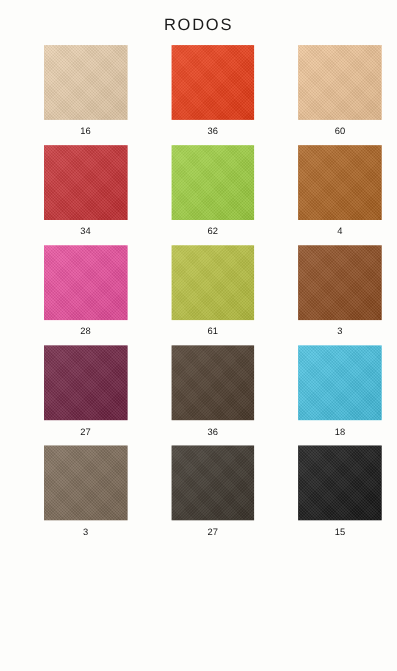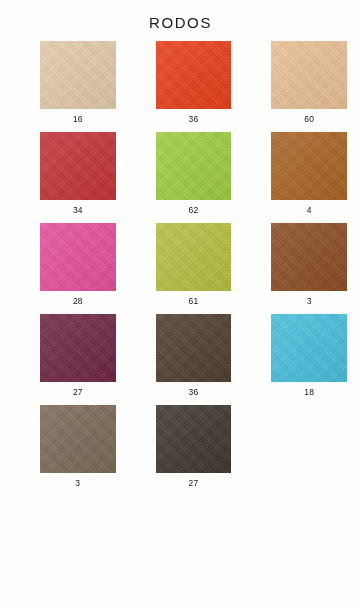--- a/index.html
+++ b/index.html
@@ -141,16 +141,20 @@
     </div>
     <div class="cell">
       <div class="swatch" style="background: rgb(122, 104, 85);"></div>
       <div class="code">3</div>
     </div>
 
     <div class="cell">
       <div class="swatch" style="background: rgb(58, 51, 42);"></div>
       <div class="code">27</div>
     </div>
+    <div class="cell">
+      <div class="swatch" style="background: rgb(21, 21, 21);"></div>
+      <div class="code">15</div>
+    </div>
     <div class="cell"></div>
 
   </div>
 </div>
 
 </body></html>

